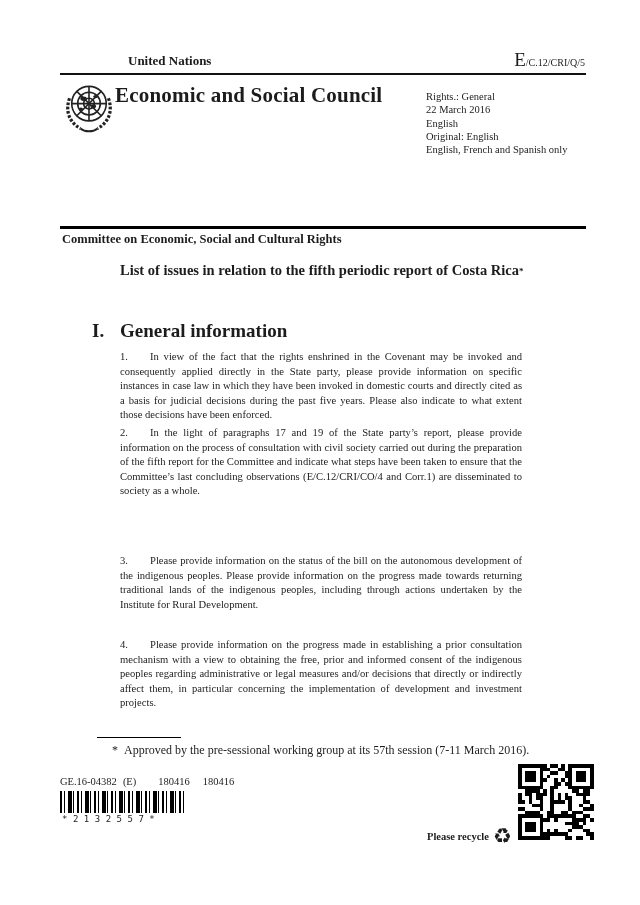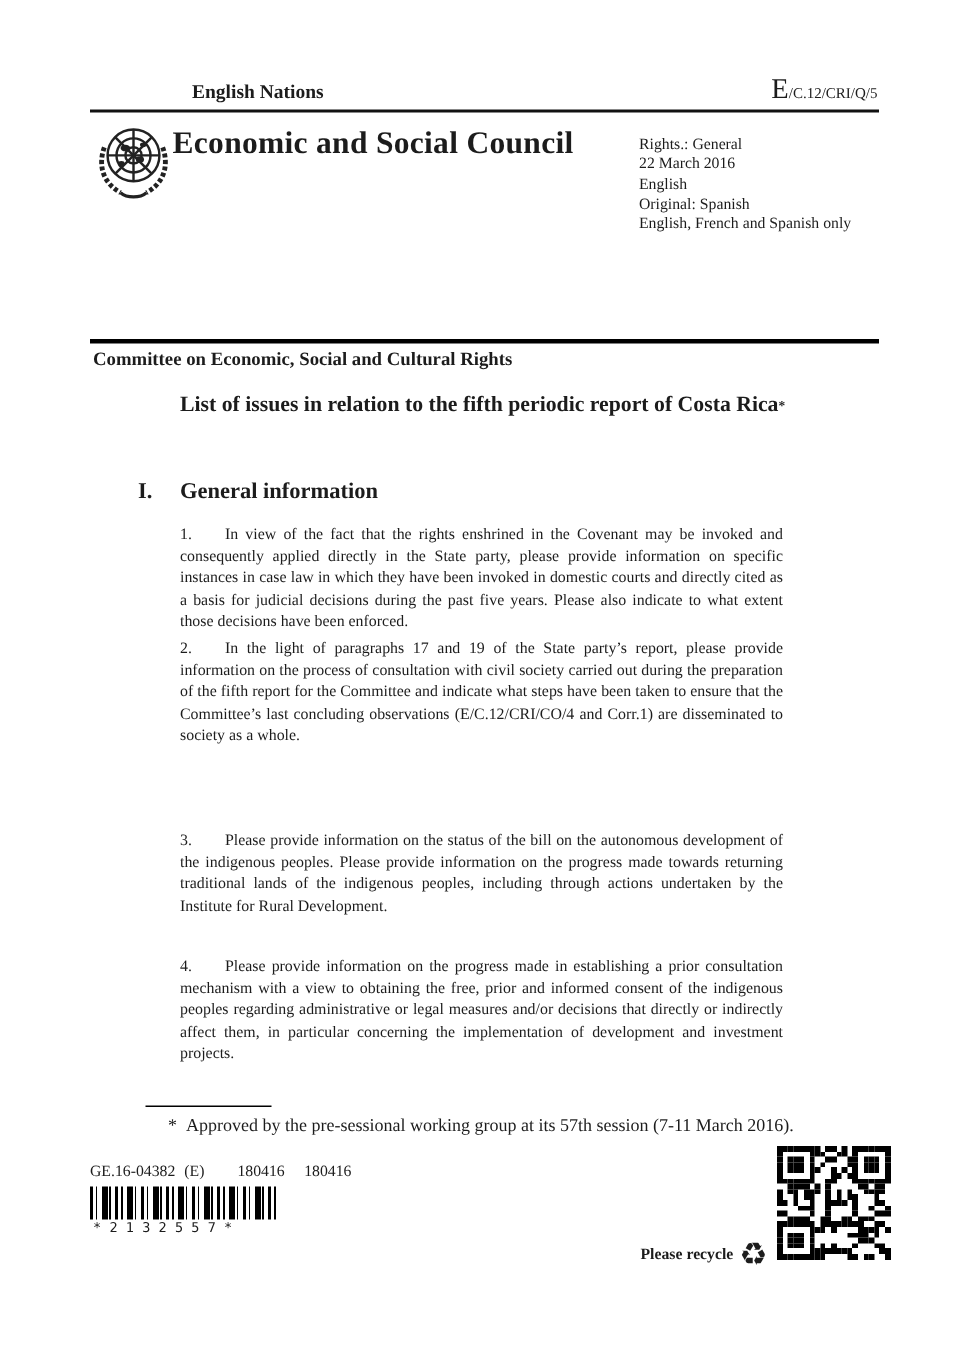--- a/index.html
+++ b/index.html
@@ -16,21 +16,21 @@
   #hdr-line1{position:absolute;left:60px;top:73px;width:526px;height:2px;background:#111;}
   #emblem{position:absolute;left:62px;top:82px;width:54px;height:54px;}
   #council{position:absolute;left:115px;top:83px;font-weight:bold;font-size:21px;letter-spacing:.2px;}
   #distr{position:absolute;left:426px;top:90px;font-size:10.5px;line-height:13.3px;}
   #hdr-line2{position:absolute;left:60px;top:226px;width:526px;height:2.5px;background:#000;}
   #committee{position:absolute;left:62px;top:232px;font-weight:bold;font-size:12.5px;}
   
   #doc-title{position:absolute;left:120px;top:261px;width:424px;font-weight:bold;font-size:14.5px;line-height:19px;}
   #doc-title .fnmark{font-size:9px;vertical-align:1px;}
   
-  .section-heading{position:absolute;font-weight:bold;font-size:15px;white-space:nowrap;}
+  .section-heading{position:absolute;font-weight:bold;font-size:19px;white-space:nowrap;}
   #sec1{left:92px;top:320px;}
   #sec2{left:87px;top:504px;}
   #sec1 .sec-num{display:inline-block;width:28px;}
   #sec2 .sec-num{display:inline-block;width:33px;}
   .sub-heading{position:absolute;left:120px;top:536px;font-weight:bold;font-size:11px;}
   .para{
     position:absolute;left:120px;width:402px;
     font-size:10.6px;line-height:14.6px;text-align:justify;
   }
   .para .pnum{display:inline-block;width:30px;}
@@ -61,21 +61,21 @@
   #recycle .lbl{font-weight:bold;font-size:10.5px;}
   #recycle .glyph{font-family:"DejaVu Sans",sans-serif;font-size:21px;margin-left:4px;line-height:21px;}
   #qr{position:absolute;left:518px;top:764px;width:74px;height:74px;background:#fff;}
   #qr i{position:absolute;width:3.6px;height:3.6px;background:#000;}
 </style>
 </head>
 <body>
 
 <div class="page">
 
-  <div id="hdr-un">English Nations</div>
+  <div id="hdr-un">United Nations</div>
   <div id="hdr-sym"><span class="big">E</span><span class="small">/C.12/CRI/Q/5</span></div>
   <div id="hdr-line1"></div>
 
   <div id="emblem">
     <svg viewBox="0 0 100 100" width="54" height="54">
       <g stroke="#222" fill="none" stroke-width="3">
         <circle cx="50" cy="40" r="32"></circle>
         <circle cx="50" cy="40" r="21"></circle>
         <circle cx="50" cy="40" r="10"></circle>
         <line x1="18" y1="40" x2="82" y2="40"></line>
@@ -96,21 +96,21 @@
       <path d="M34,86 C42,93 58,93 66,86" stroke="#222" stroke-width="4" fill="none"></path>
     </svg>
   </div>
 
   <div id="council">Economic and Social Council</div>
 
   <div id="distr">
     <div>Rights.: General</div>
     <div>22 March 2016</div>
     <div>English</div>
-    <div>Original: Spanish</div>
+    <div>Original: English</div>
     <div>English, French and Spanish only</div>
   </div>
 
   <div id="hdr-line2"></div>
   <div id="committee">Committee on Economic, Social and Cultural Rights</div>
 
   <div id="doc-title"><span>List of issues in relation to the fifth periodic report of Costa Rica</span><span class="fnmark">*</span></div>
 
   <div class="section-heading" id="sec1"><span class="sec-num">I.</span><span>General information</span></div>
 

